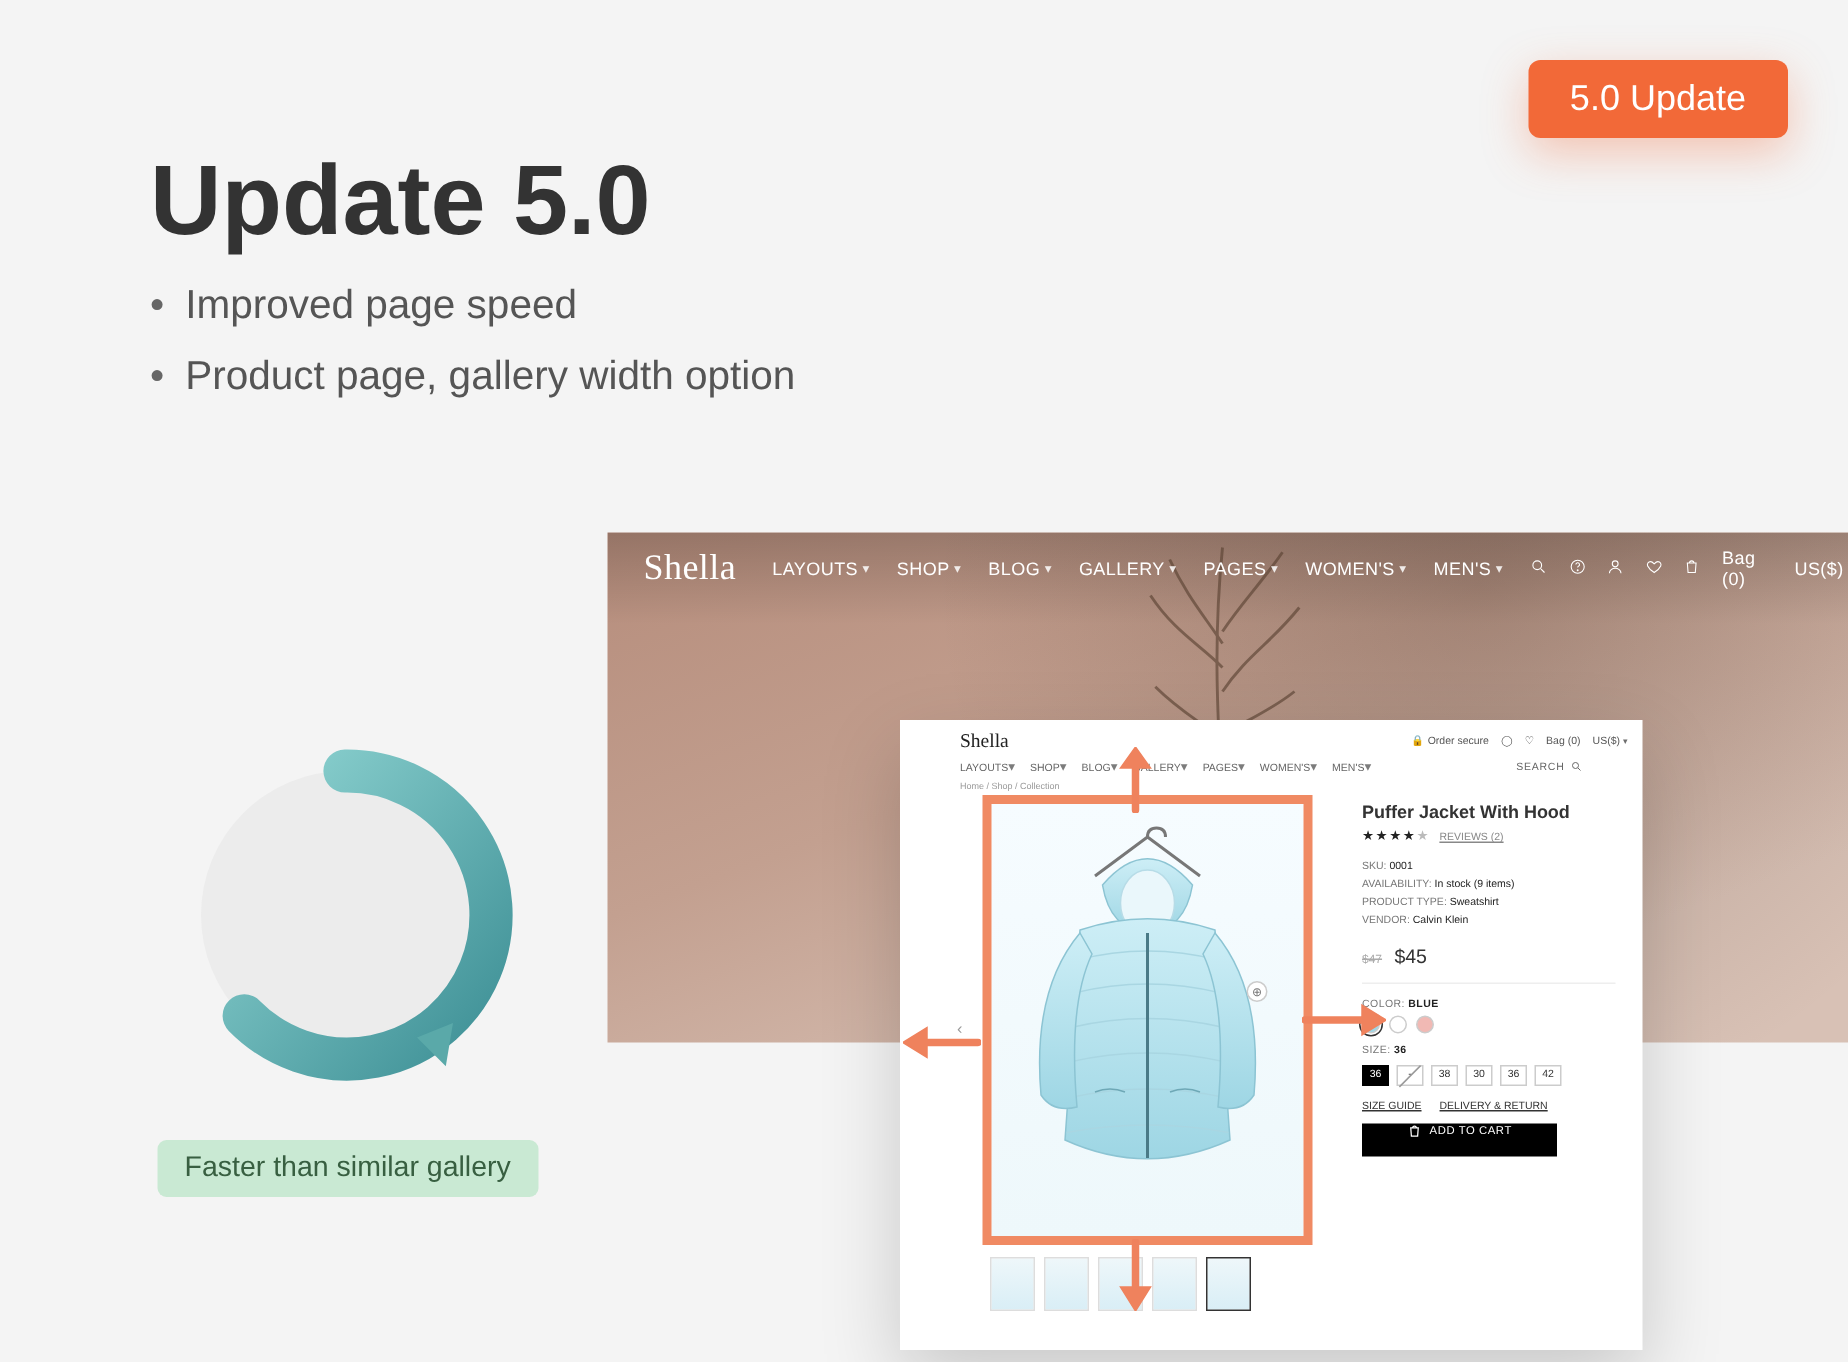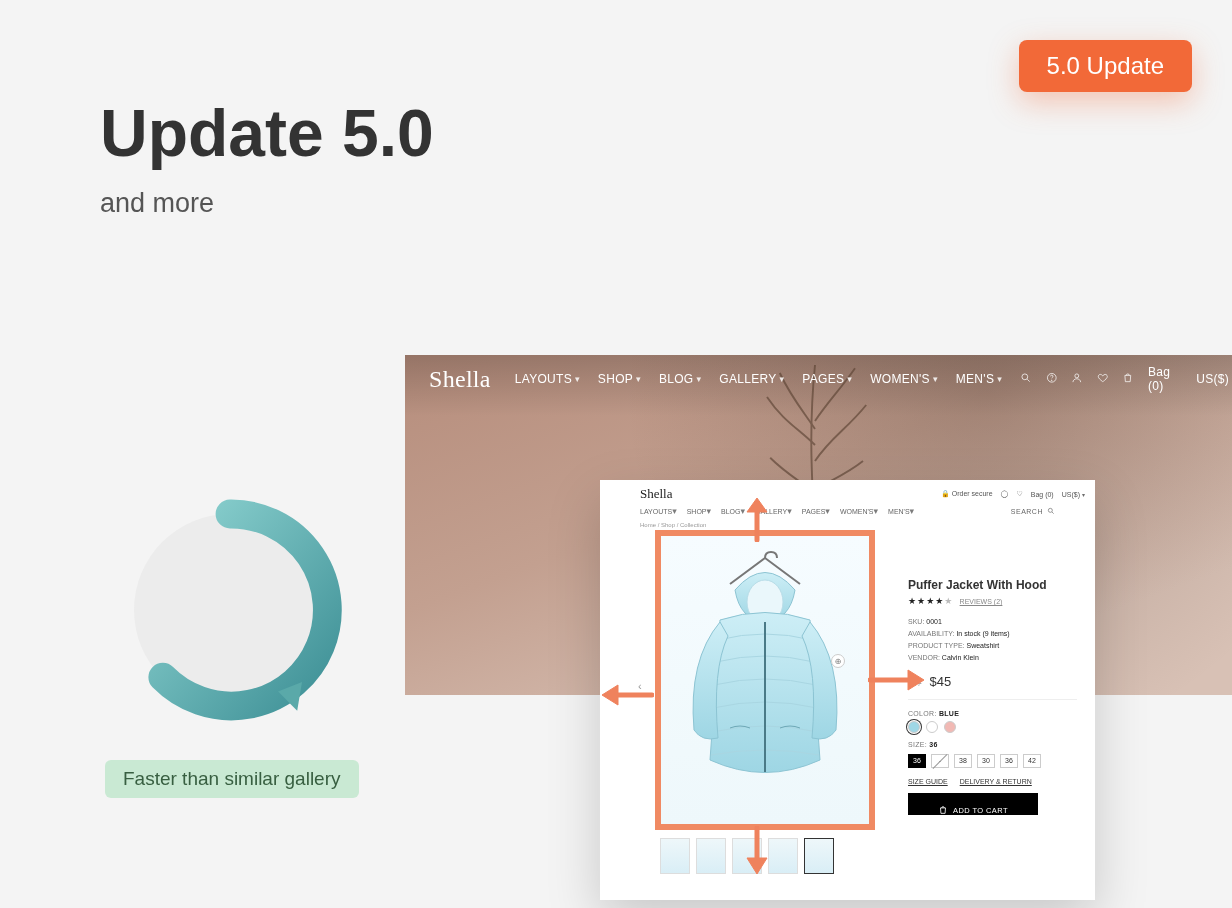--- a/index.html
+++ b/index.html
@@ -187,21 +187,21 @@
     display:flex; gap:6px; margin:8px 0 0 20px;
   }
   .thumb {
     width:30px; height:36px; border:1px solid #ddd;
     background:linear-gradient(180deg,#eef7fa,#d9eef6);
   }
   .thumb.sel { border-color:#333; }
 
   .details {
     flex:1; padding: 4px 8px 0 18px;
-    font-size:8px; color:#333;margin-top:44px;
+    font-size:8px; color:#333;
   }
   .p-title { font-size:12px; font-weight:600; margin-bottom:4px; }
   .stars { color:#222; font-size:9px; letter-spacing:1px; }
   .stars .grey { color:#bbb; }
   .reviews { font-size:7px; color:#888; text-decoration:underline; margin-left:4px; }
   .meta { margin-top:10px; font-size:7px; color:#777; line-height:1.7; }
   .meta b { color:#222; font-weight:500; }
   .price-row { margin-top:10px; }
   .old-price { font-size:8px; color:#aaa; text-decoration:line-through; margin-right:6px;}
   .new-price { font-size:13px; font-weight:400; }
@@ -221,39 +221,40 @@
   .sz.sel { background:#000; color:#fff; border-color:#000; }
   .sz.na::after {
     content:""; position:absolute; left:-2px; right:-2px; top:50%;
     height:1px; background:#999; transform:rotate(-45deg);
   }
   .links-row { margin-top:10px; font-size:7px; display:flex; gap:12px; }
   .links-row span { text-decoration:underline; }
   .add-btn {
     margin-top:8px; width:130px; height:22px;
     background:#000; color:#fff; font-size:7.5px;
-    display:flex; align-items:flex-end; justify-content:center; gap:5px;
+    display:flex; align-items:flex-start; justify-content:center; gap:5px;
     letter-spacing:.4px;
   }
   .gal-nav { position:absolute; top:150px; width:10px; height:10px; color:#999; font-size:11px; }
   .gal-prev { left:-2px; }
   .gal-next { right:56px; }
 
 </style>
 </head>
 <body>
 
 <div class="update-tag">5.0 Update</div>
 
 <h1 class="heading">Update 5.0</h1>
 
 <div class="bullets">
   <ul>
+    <li>Improved page speed</li>
+    <li>Product page, gallery width option</li>
   </ul>
-  <div class="tail">and more</div>
 </div>
 
 <div class="gauge-wrap">
   <svg width="240" height="240" viewBox="0 0 100 100">
     <defs>
       <linearGradient id="gg" x1="0" y1="0" x2="1" y2="1">
         <stop offset="0%" stop-color="#8fd4d2"></stop>
         <stop offset="100%" stop-color="#3d8f95"></stop>
       </linearGradient>
     </defs>

